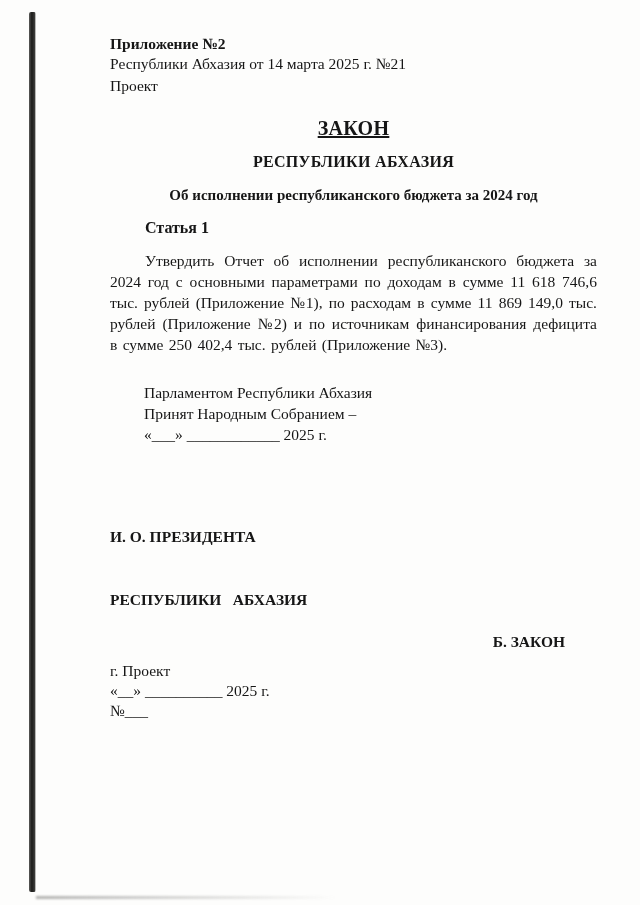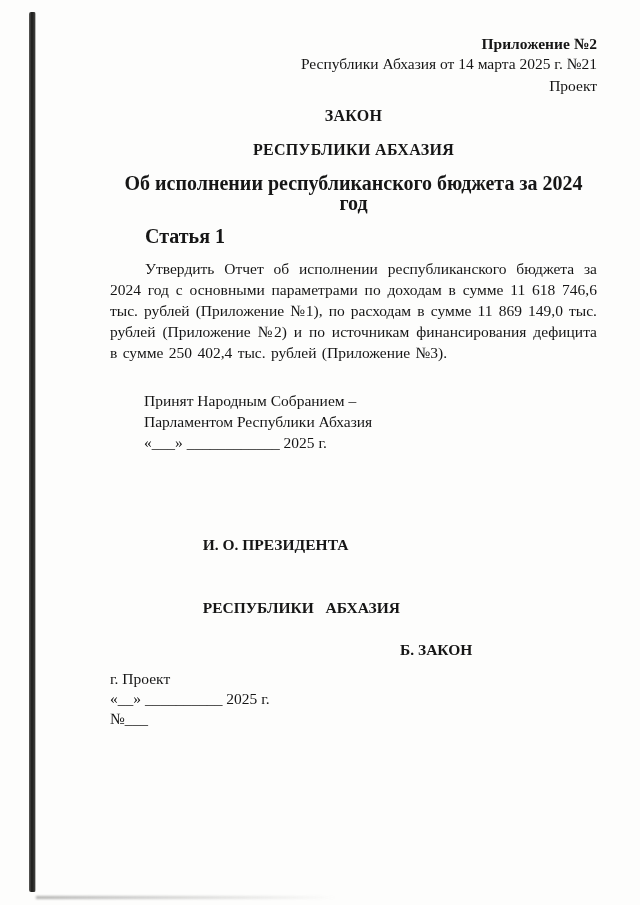--- a/index.html
+++ b/index.html
@@ -38,46 +38,46 @@
   }
   .content {
     position: absolute;
     left: 110px;
     top: 34px;
     width: 487px;
     color: #161616;
     font-size: 15.5px;
     line-height: 20px;
   }
-  .right { text-align: right; font-family: Liberation Serif, serif; }
+  .right { text-align: left; font-family: Liberation Serif, serif; }
   .center { text-align: center; }
   .bold { font-weight: bold; }
   .appendix-block { margin-bottom: 0; }
   .draft { margin-top: 2px; }
-  .title-law { margin-top: 10px; font-size: 16px; letter-spacing: 0.3px; }
+  .title-law { margin-top: 22px; font-size: 20px; letter-spacing: 0.3px; text-decoration: underline; }
   .title-republic { margin-top: 14px; font-size: 16px; letter-spacing: 0.3px; }
-  .subtitle { margin-top: 13px; font-size: 20px; }
-  .article-heading { margin-top: 13px; text-indent: 35px; font-size: 20px; }
+  .subtitle { margin-top: 13px; font-size: 15px; }
+  .article-heading { margin-top: 13px; text-indent: 35px; font-size: 16px; }
   .body-par {
     margin-top: 12px;
     text-align: justify;
     text-indent: 35px;
     line-height: 21px;
     word-spacing: 1.5px;
     font-family: Liberation Serif, serif;
   }
   .adoption {
     margin-top: 27px;
     margin-left: 34px;
     line-height: 21px;
   }
   .sig-row {
     margin-top: 39px;
     display: flex;
-    justify-content: center;
+    justify-content: space-between;
     align-items: flex-end;
   }
   .sig-left { line-height: 21px; white-space: pre-wrap; }
   .sig-name { padding-bottom: 0px; padding-right: 32px; }
   .footer-block { margin-top: 9px; line-height: 20px; }
 </style>
 </head>
 <body>
 
 <div class="page">
@@ -98,22 +98,22 @@
 
     <div class="title-republic center bold">РЕСПУБЛИКИ АБХАЗИЯ</div>
 
     <div class="subtitle center bold">Об исполнении республиканского бюджета за 2024 год</div>
 
     <div class="article-heading bold">Статья 1</div>
 
     <div class="body-par">Утвердить Отчет об исполнении республиканского бюджета за 2024 год с основными параметрами по доходам в сумме 11 618 746,6 тыс. рублей (Приложение №1), по расходам в сумме 11 869 149,0 тыс. рублей (Приложение №2) и по источникам финансирования дефицита в сумме 250 402,4 тыс. рублей (Приложение №3).</div>
 
     <div class="adoption">
+      <div>Парламентом Республики Абхазия</div>
       <div>Принят Народным Собранием –</div>
-      <div>Парламентом Республики Абхазия</div>
       <div>«___» ____________ 2025 г.</div>
     </div>
 
     <div class="sig-row">
       <div class="sig-left bold">
         <div>И. О. ПРЕЗИДЕНТА</div>
         <div>РЕСПУБЛИКИ   АБХАЗИЯ</div>
       </div>
       <div class="sig-name bold">Б. ЗАКОН</div>
     </div>

